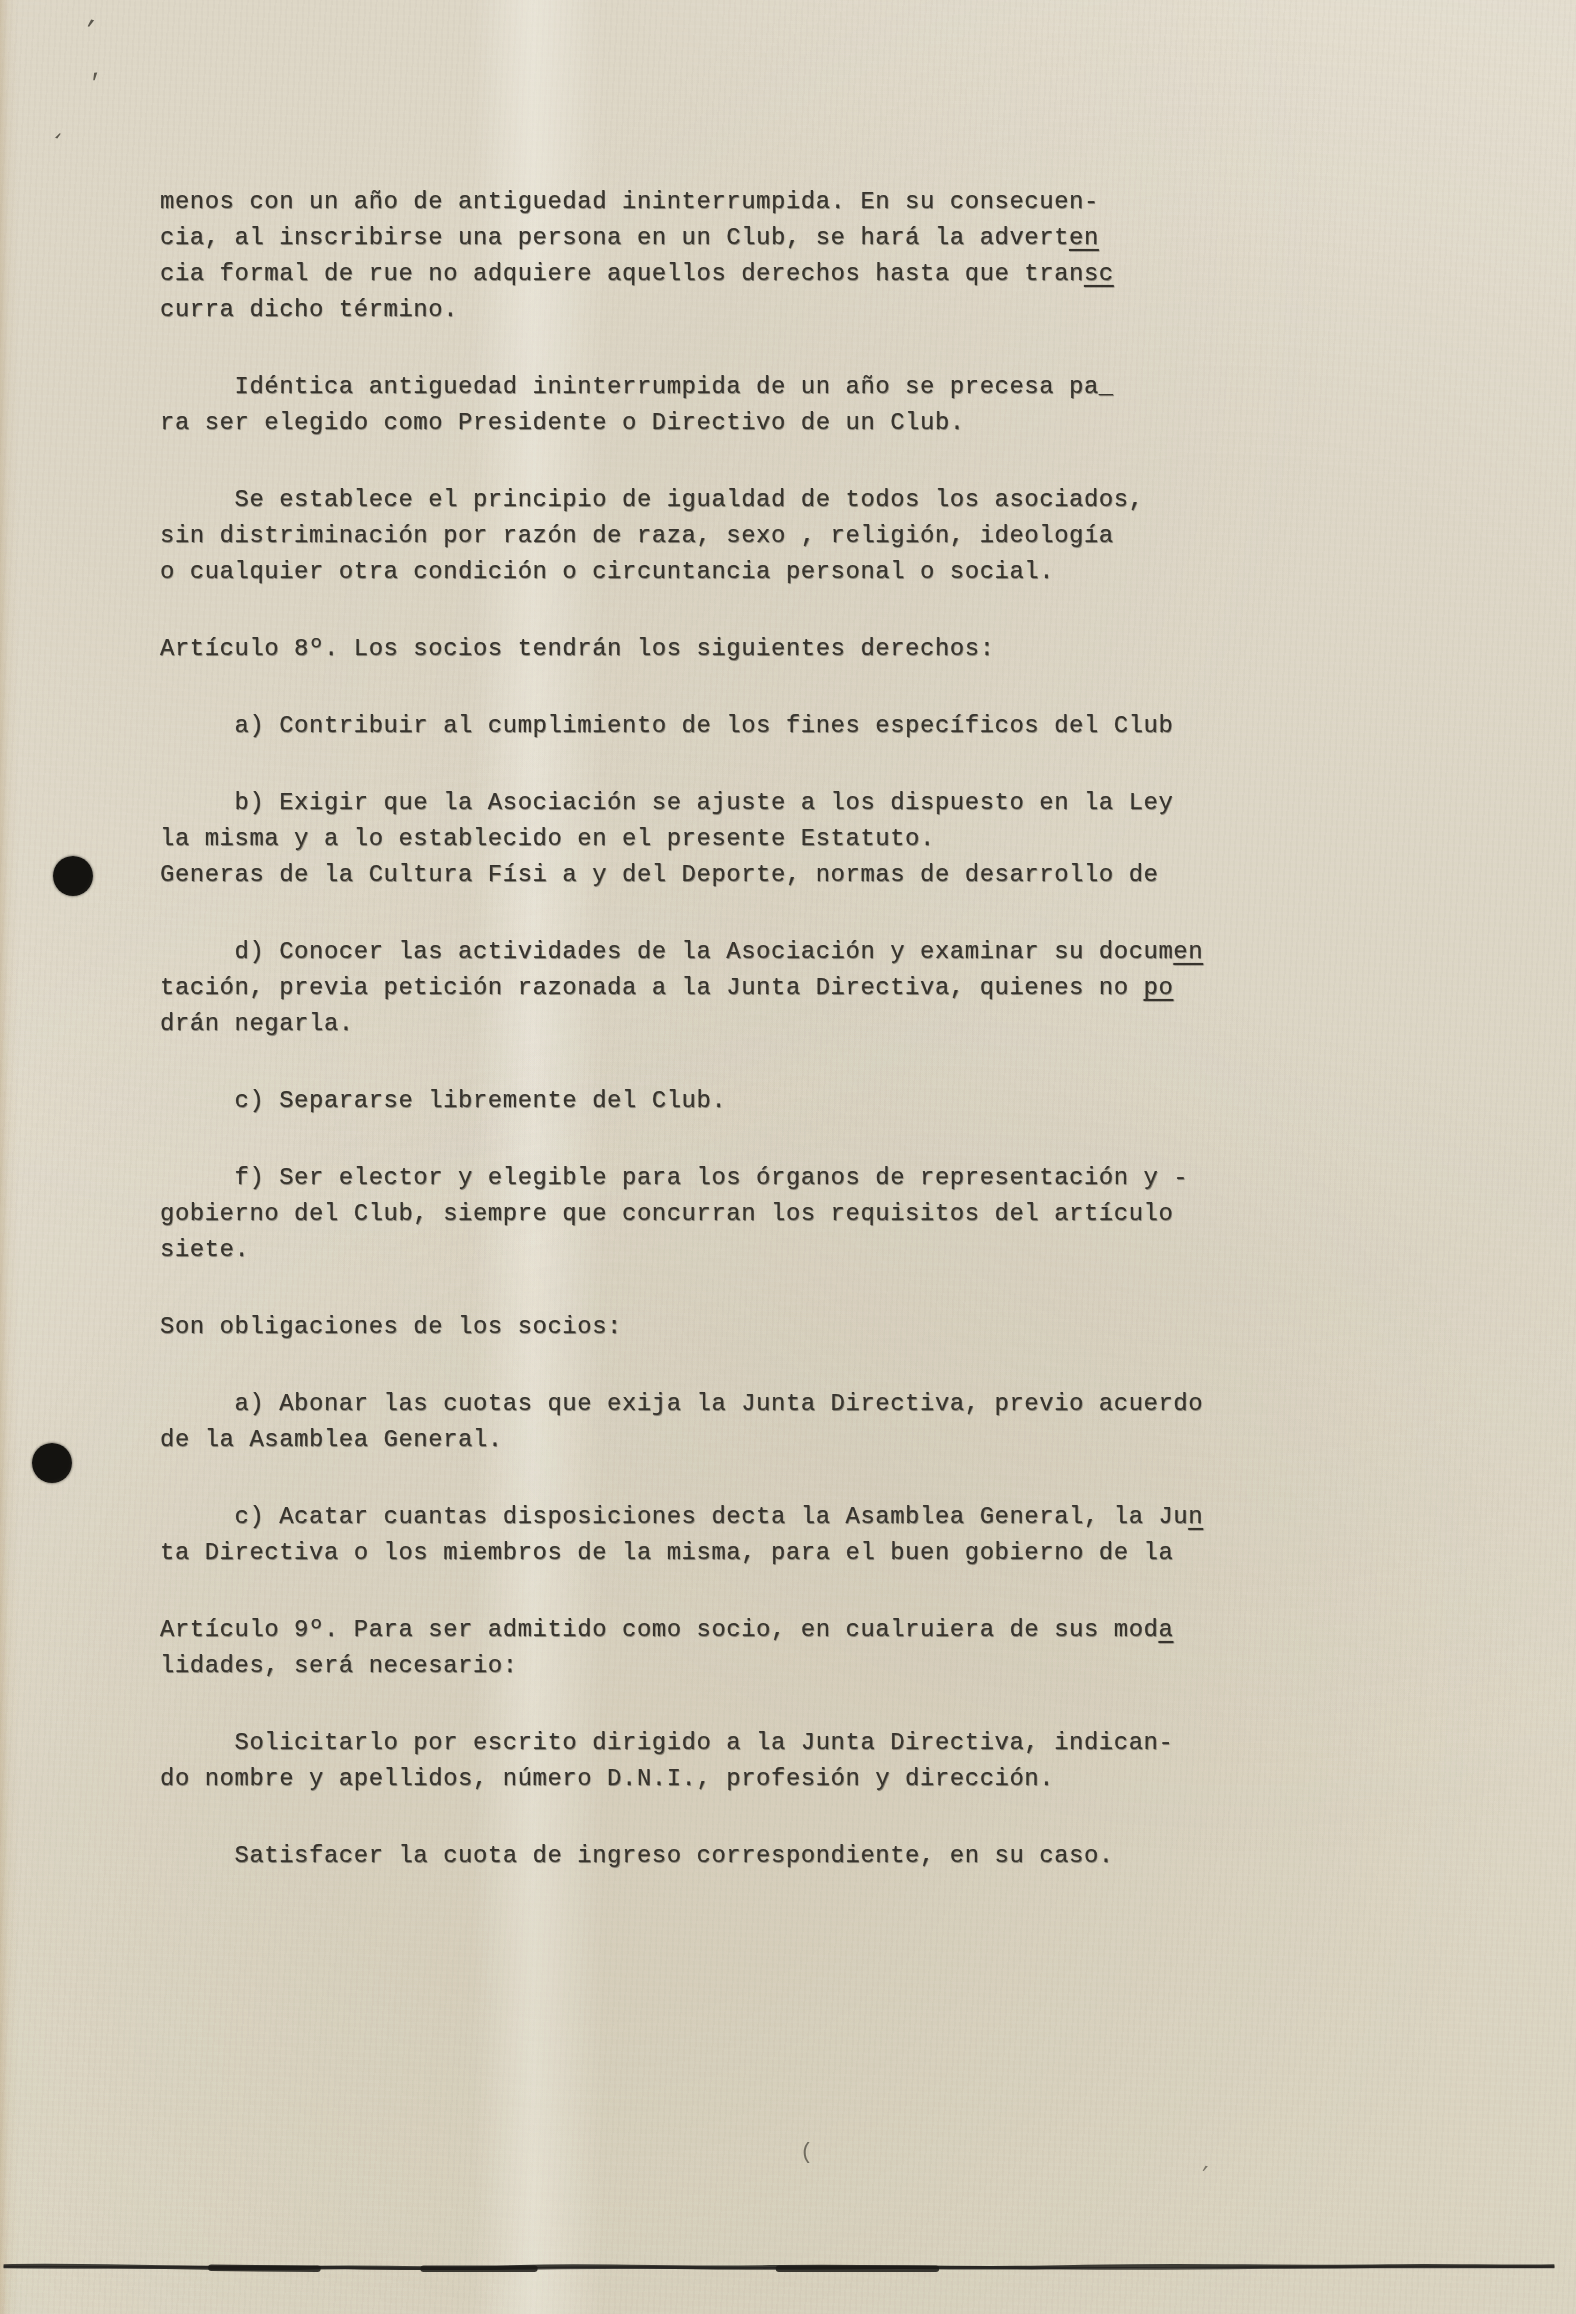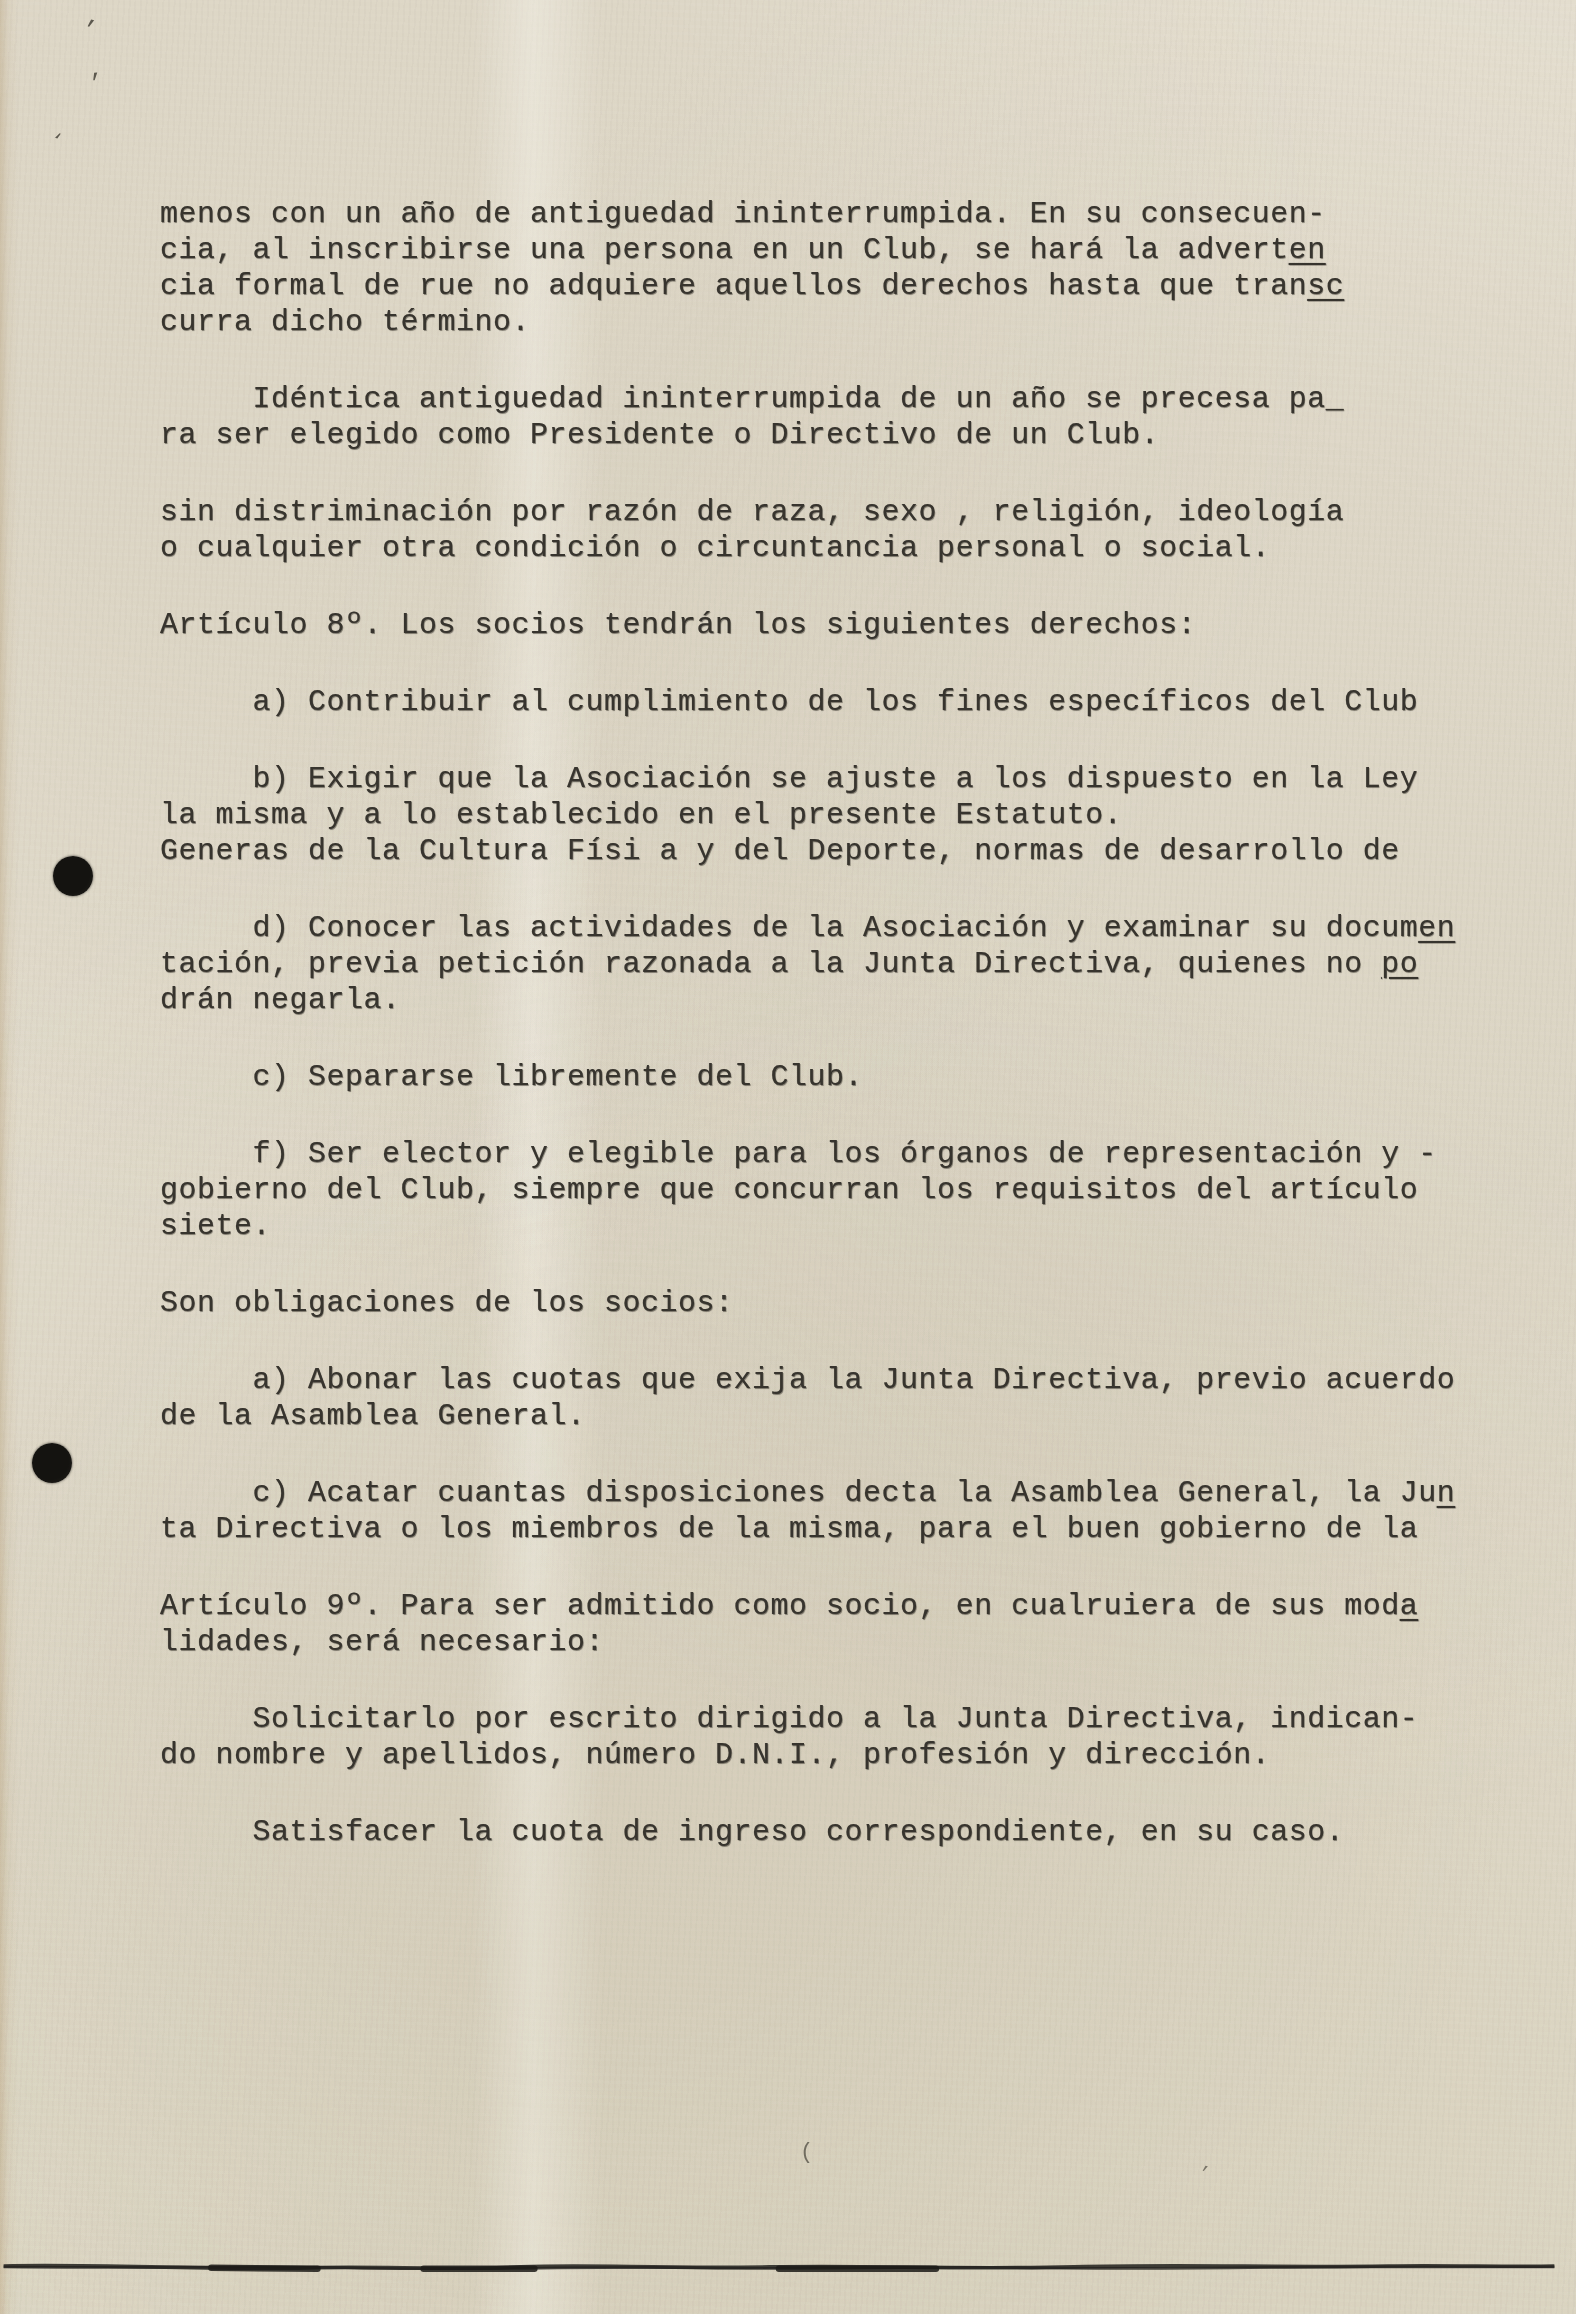--- a/index.html
+++ b/index.html
@@ -13,22 +13,22 @@
       radial-gradient(circle at 38% 72%, rgba(166,156,130,0.10) 0 18%, transparent 48%),
       radial-gradient(circle at 60% 92%, rgba(190,178,148,0.12) 0 20%, transparent 50%),
       linear-gradient(90deg, rgba(150,112,56,0.22) 0px, rgba(150,112,56,0.06) 8.3px, transparent 18.6px),
       linear-gradient(90deg, transparent 473px, rgba(255,253,246,0.50) 533px, transparent 603px),
       repeating-linear-gradient(93deg, rgba(118,112,96,0.035) 0 1.9px, transparent 1.9px 5.6px),
       repeating-linear-gradient(2deg, rgba(255,255,255,0.04) 0 2.8px, transparent 2.8px 7.4px),
       linear-gradient(#e4decf 0%, #e1dbcb 55%, #ddd7c5 100%);
   }
   .page-inner{position:absolute;inset:0;}
   .doc-text{
-    position:absolute;left:160px;top:196px;width:1373px;
-    font-size:30px;line-height:36px;letter-spacing:0.5px;
+    position:absolute;left:160px;top:184px;width:1373px;
+    font-size:24px;line-height:36px;letter-spacing:0.5px;
     color:#3a3731;
     text-shadow:0.6px 0.6px 0.7px rgba(56,53,46,0.55), -0.3px -0.3px 0.6px rgba(56,53,46,0.28);
     filter:blur(0.3px) contrast(1.04);
   }
   .para{margin:0 0 41px 0;}
   .line{white-space:pre;}
   .u{text-decoration:underline;text-decoration-thickness:2.3px;text-underline-offset:4.6px;margin-top:16px;}
   .hole-punch{
     position:absolute;width:40px;height:40px;border-radius:50%;
     background:radial-gradient(circle at 45% 45%, #141310 0 60%, #26241f 100%);
@@ -63,20 +63,21 @@
         <div class="line"><span>menos con un año de antiguedad ininterrumpida. En su consecuen-</span></div>
         <div class="line"><span>cia, al inscribirse una persona en un Club, se hará la advert</span><span class="u">en</span></div>
         <div class="line"><span>cia formal de rue no adquiere aquellos derechos hasta que tran</span><span class="u">sc</span></div>
         <div class="line"><span>curra dicho término.</span></div>
       </div>
       <div class="para">
         <div class="line"><span>     Idéntica antiguedad ininterrumpida de un año se precesa pa_</span></div>
         <div class="line"><span>ra ser elegido como Presidente o Directivo de un Club.</span></div>
       </div>
       <div class="para">
+        <div class="line"><span>     Se establece el principio de igualdad de todos los asociados,</span></div>
         <div class="line"><span>sin distriminación por razón de raza, sexo , religión, ideología</span></div>
         <div class="line"><span>o cualquier otra condición o circuntancia personal o social.</span></div>
       </div>
       <div class="para">
         <div class="line"><span>Artículo 8º. Los socios tendrán los siguientes derechos:</span></div>
       </div>
       <div class="para">
         <div class="line"><span>     a) Contribuir al cumplimiento de los fines específicos del Club</span></div>
       </div>
       <div class="para">

